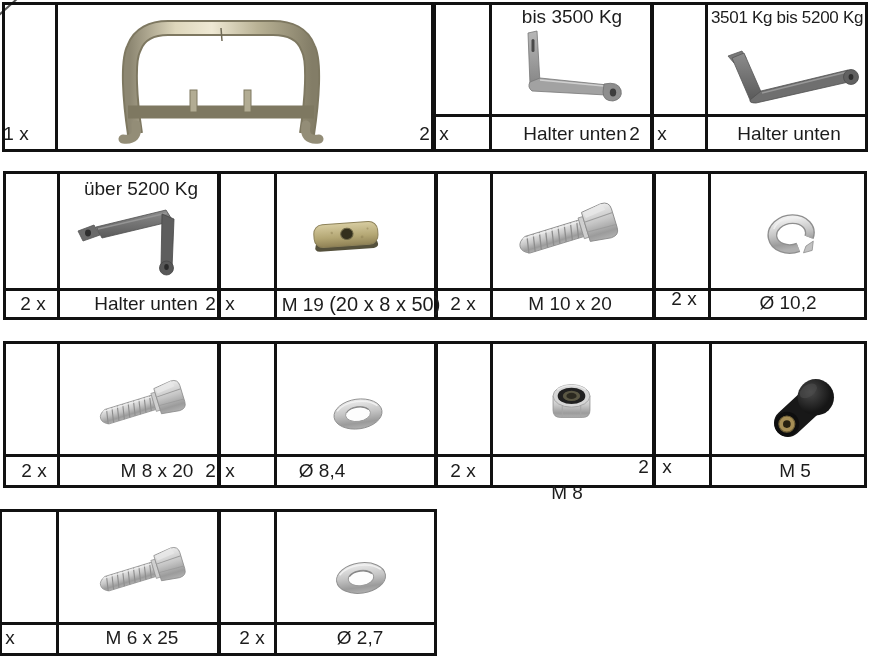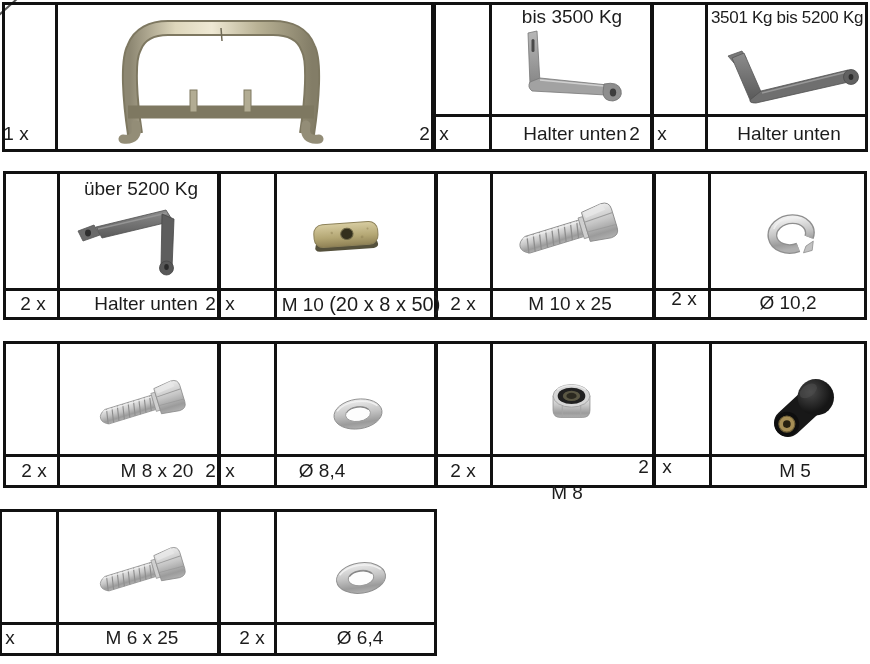--- a/index.html
+++ b/index.html
@@ -234,33 +234,33 @@
   <span class="t" style="left:434px;top:124px;word-spacing:4px">2 x</span>
   <span class="t" style="left:575px;top:124px">Halter unten</span>
   <span class="t hdr-tight" style="left:787px;top:8px">3501 Kg bis 5200 Kg</span>
   <span class="t" style="left:648px;top:124px;word-spacing:12px">2 x</span>
   <span class="t" style="left:789px;top:124px">Halter unten</span>
 
   <span class="t hdr" style="left:141px;top:179px">über 5200 Kg</span>
   <span class="t" style="left:33px;top:294px">2 x</span>
   <span class="t" style="left:146px;top:294px">Halter unten</span>
   <span class="t" style="left:220px;top:294px;word-spacing:4px">2 x</span>
-  <span class="t" style="left:361px;top:294px"><span>M 10</span> <small>(20 x 8 x 50)</small></span>
+  <span class="t" style="left:361px;top:294px"><span>M 19</span> <small>(20 x 8 x 50)</small></span>
   <span class="t" style="left:463px;top:294px">2 x</span>
-  <span class="t" style="left:570px;top:294px">M 10 x 25</span>
+  <span class="t" style="left:570px;top:294px">M 10 x 20</span>
   <span class="t" style="left:684px;top:289px">2 x</span>
   <span class="t" style="left:788px;top:293px">Ø 10,2</span>
 
   <span class="t" style="left:34px;top:461px">2 x</span>
   <span class="t" style="left:157px;top:461px">M 8 x 20</span>
   <span class="t" style="left:220px;top:461px;word-spacing:4px">2 x</span>
   <span class="t" style="left:322px;top:461px">Ø 8,4</span>
   <span class="t" style="left:463px;top:461px">2 x</span>
   <span class="t" style="left:567px;top:483px">M 8</span>
   <span class="t" style="left:655px;top:457px;word-spacing:8px">2 x</span>
   <span class="t" style="left:795px;top:461px">M 5</span>
 
   <span class="t" style="left:2px;top:628px">2 x</span>
   <span class="t" style="left:142px;top:628px">M 6 x 25</span>
   <span class="t" style="left:252px;top:628px">2 x</span>
-  <span class="t" style="left:360px;top:628px">Ø 6,4</span>
+  <span class="t" style="left:360px;top:628px">Ø 2,7</span>
 
 </div>
 
 </body></html>

